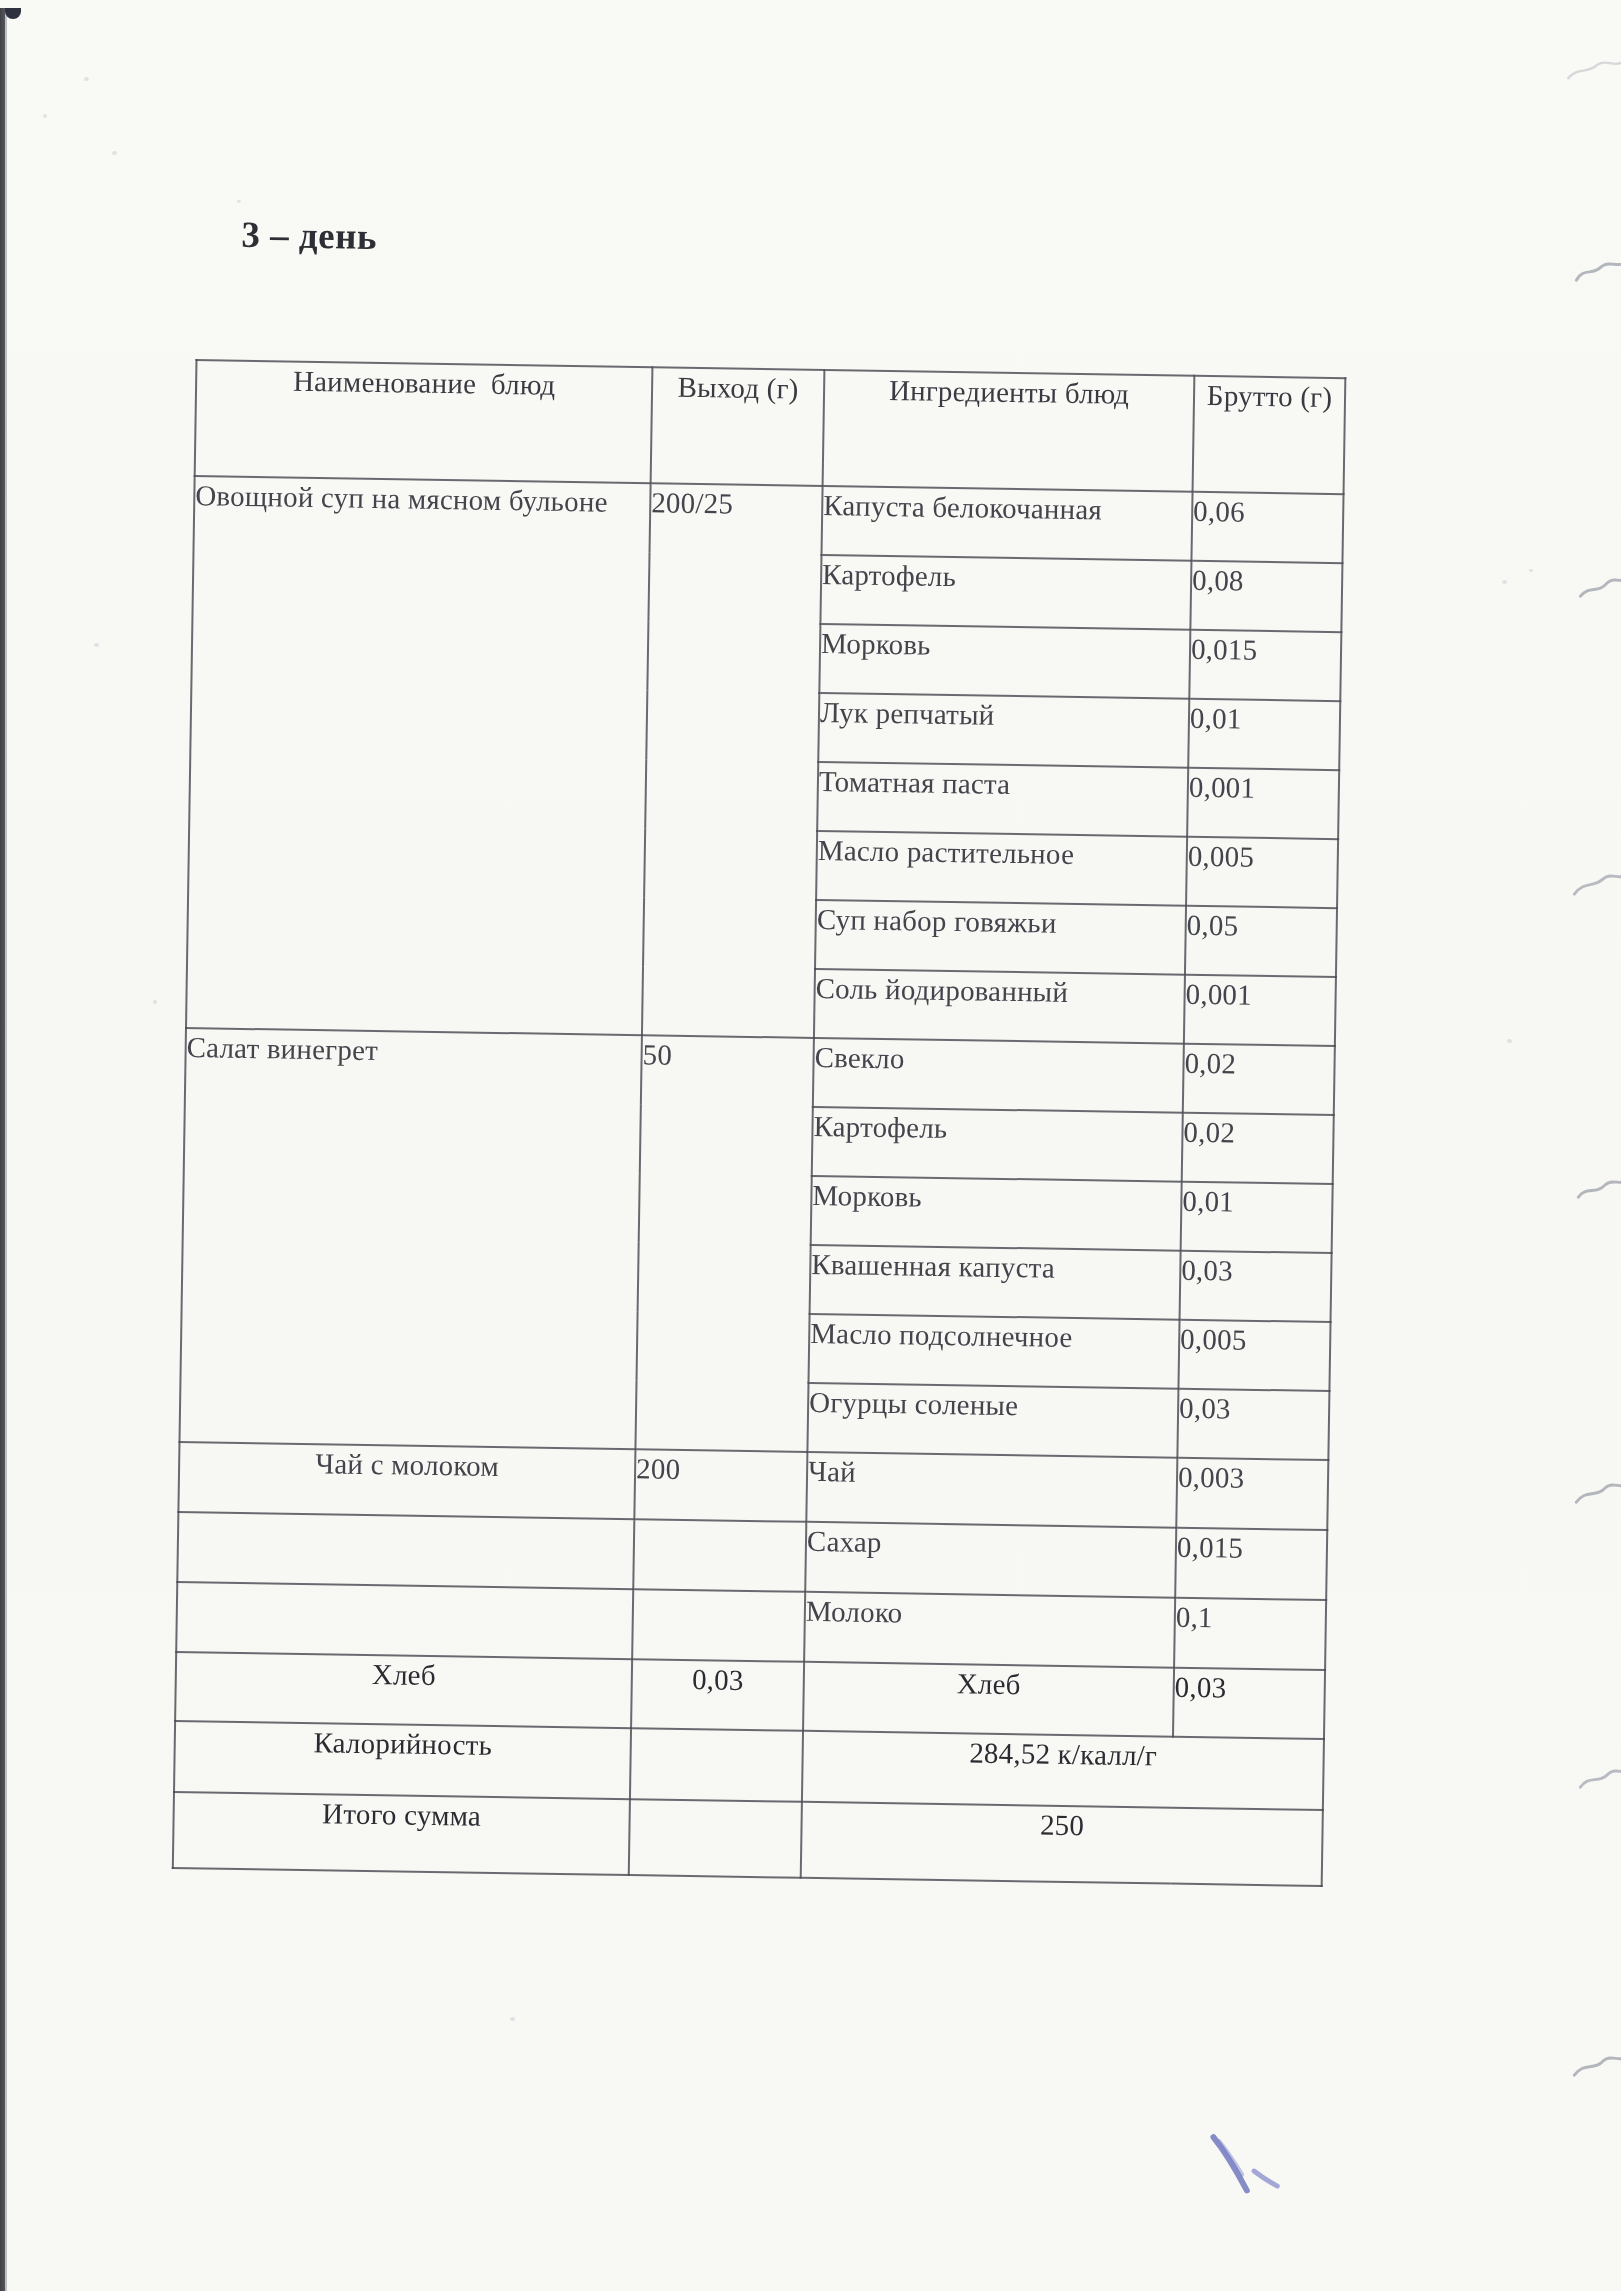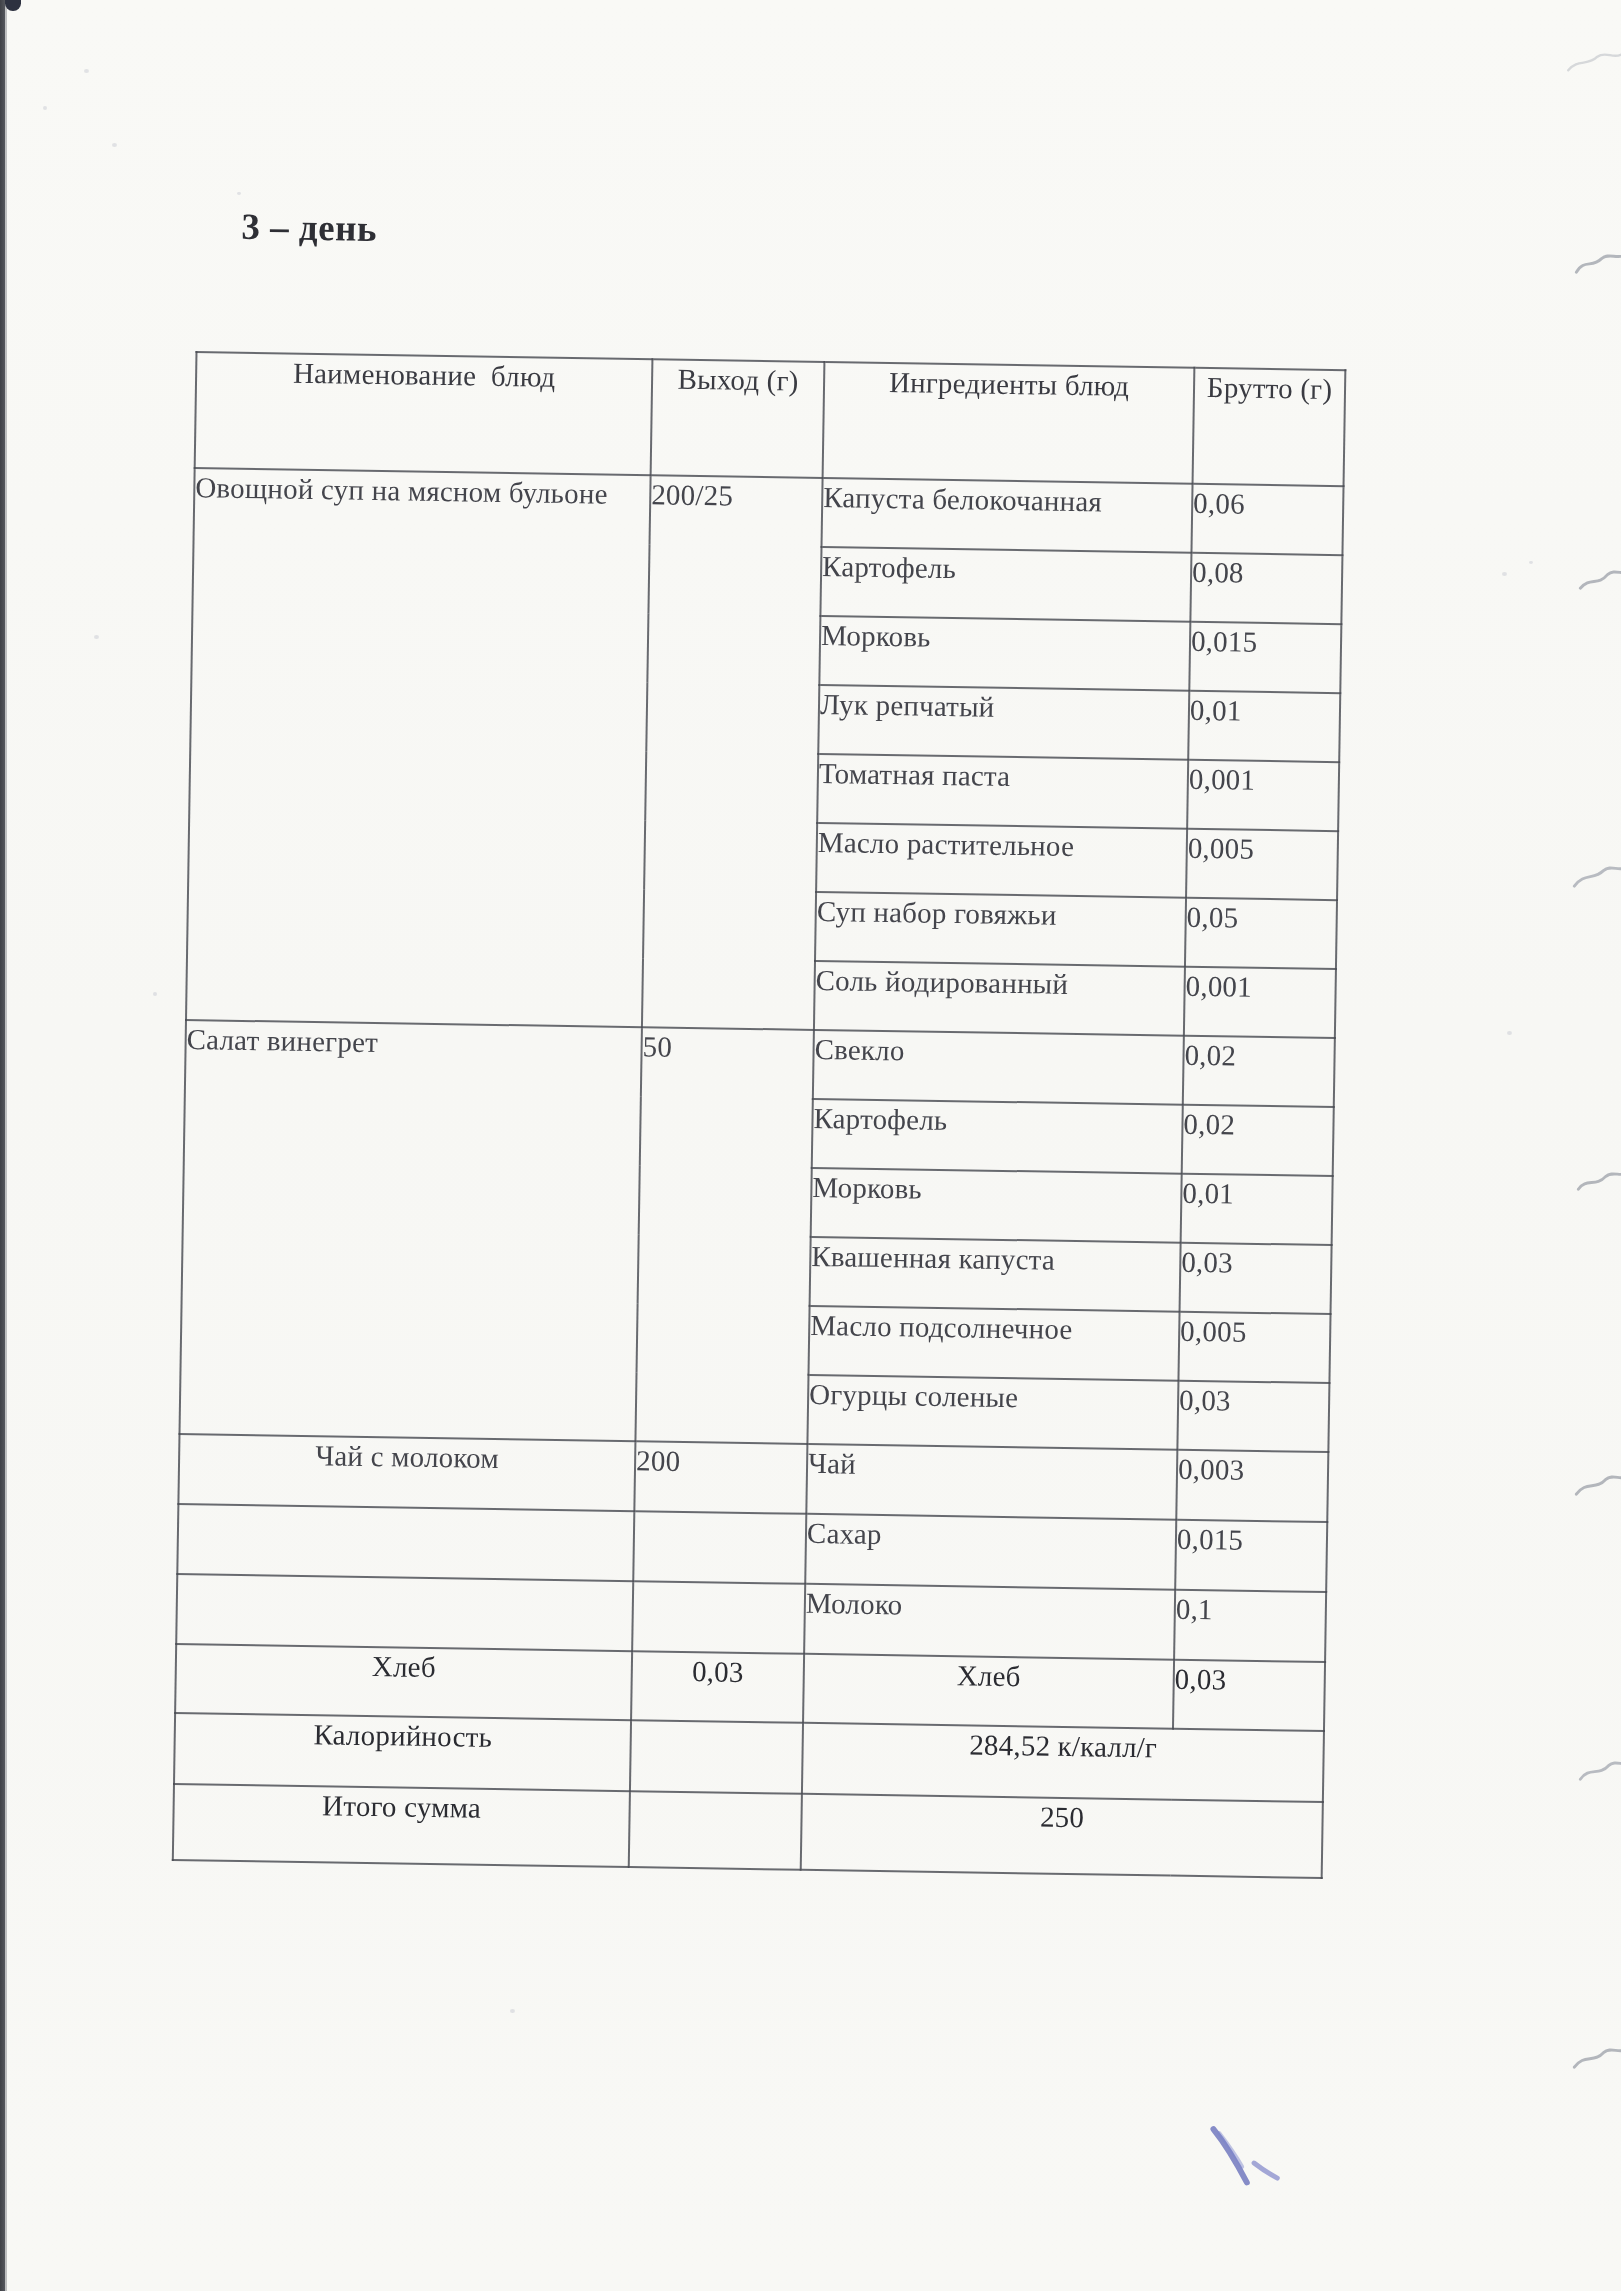--- a/index.html
+++ b/index.html
@@ -3,21 +3,21 @@
 <meta charset="utf-8">
 <style>
   html,body{margin:0;padding:0;}
   body{
     width:1621px;height:2292px;
     background:linear-gradient(180deg,#f9f9f6 0%,#f7f7f4 45%,#f8f8f5 100%);
     font-family:"Liberation Serif", serif;
     color:#3d3e44;
     overflow:hidden;position:relative;
   }
-  .page{position:absolute;left:0;top:0;width:1621px;height:1852px;}
+  .page{position:absolute;left:0;top:8px;width:1621px;height:1852px;}
   .rot{position:absolute;left:0;top:0;width:1621px;height:2292px;
        transform:rotate(0.9deg);transform-origin:0 0;}
   .title{
     position:absolute;left:245px;top:201px;
     font-size:37px;font-weight:700;color:#2e2f35;letter-spacing:0.5px;
   }
   table.menu{
     position:absolute;left:201px;top:348px;width:1149px;
     border-collapse:collapse;table-layout:fixed;
     font-size:29px;line-height:1.3;letter-spacing:0.2px;

